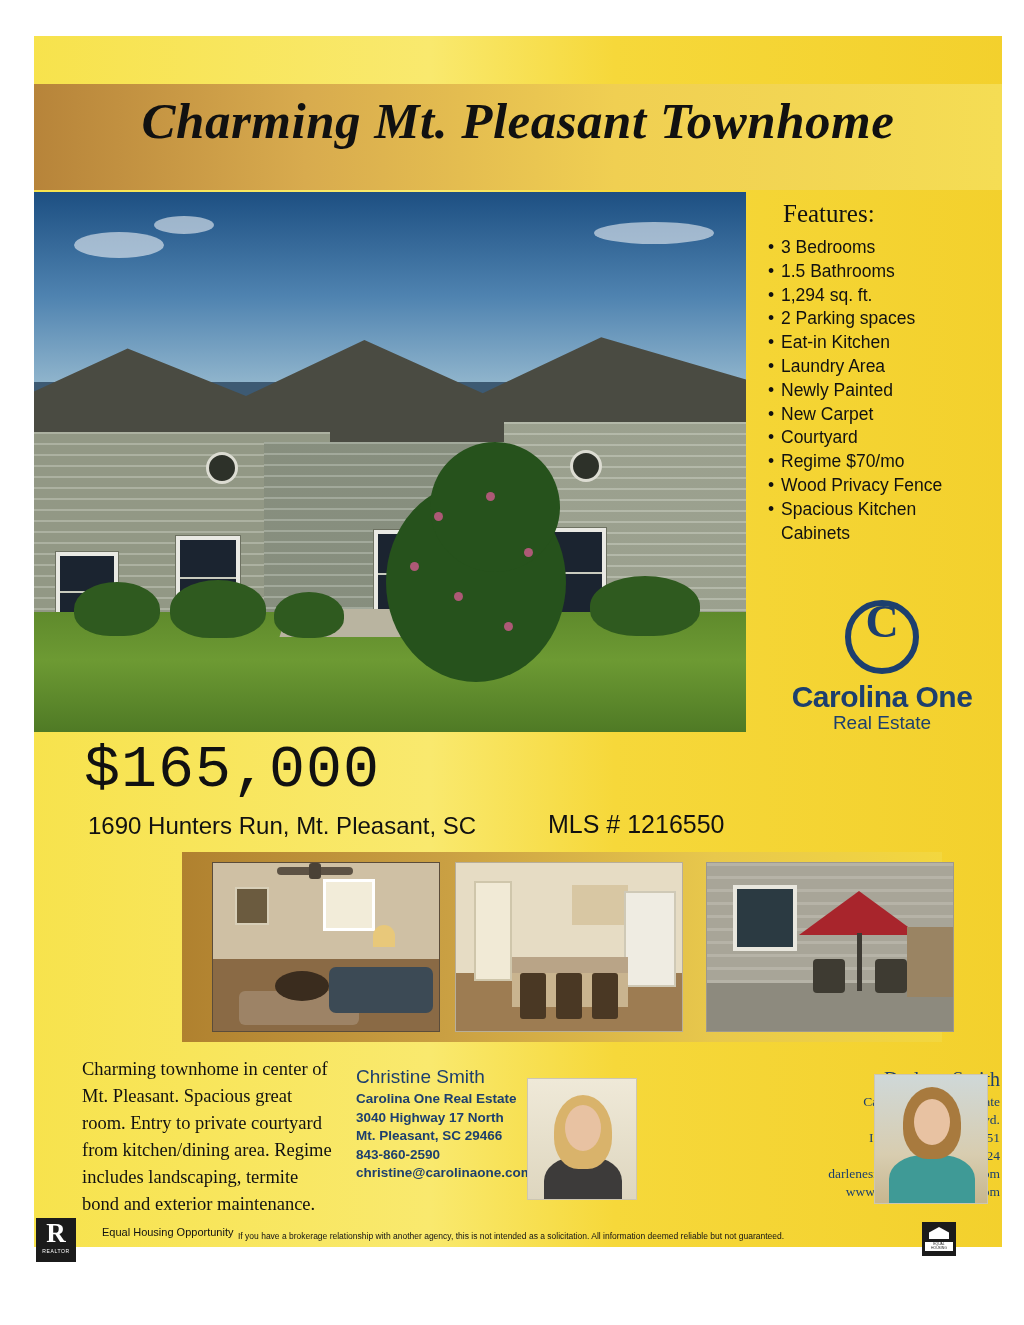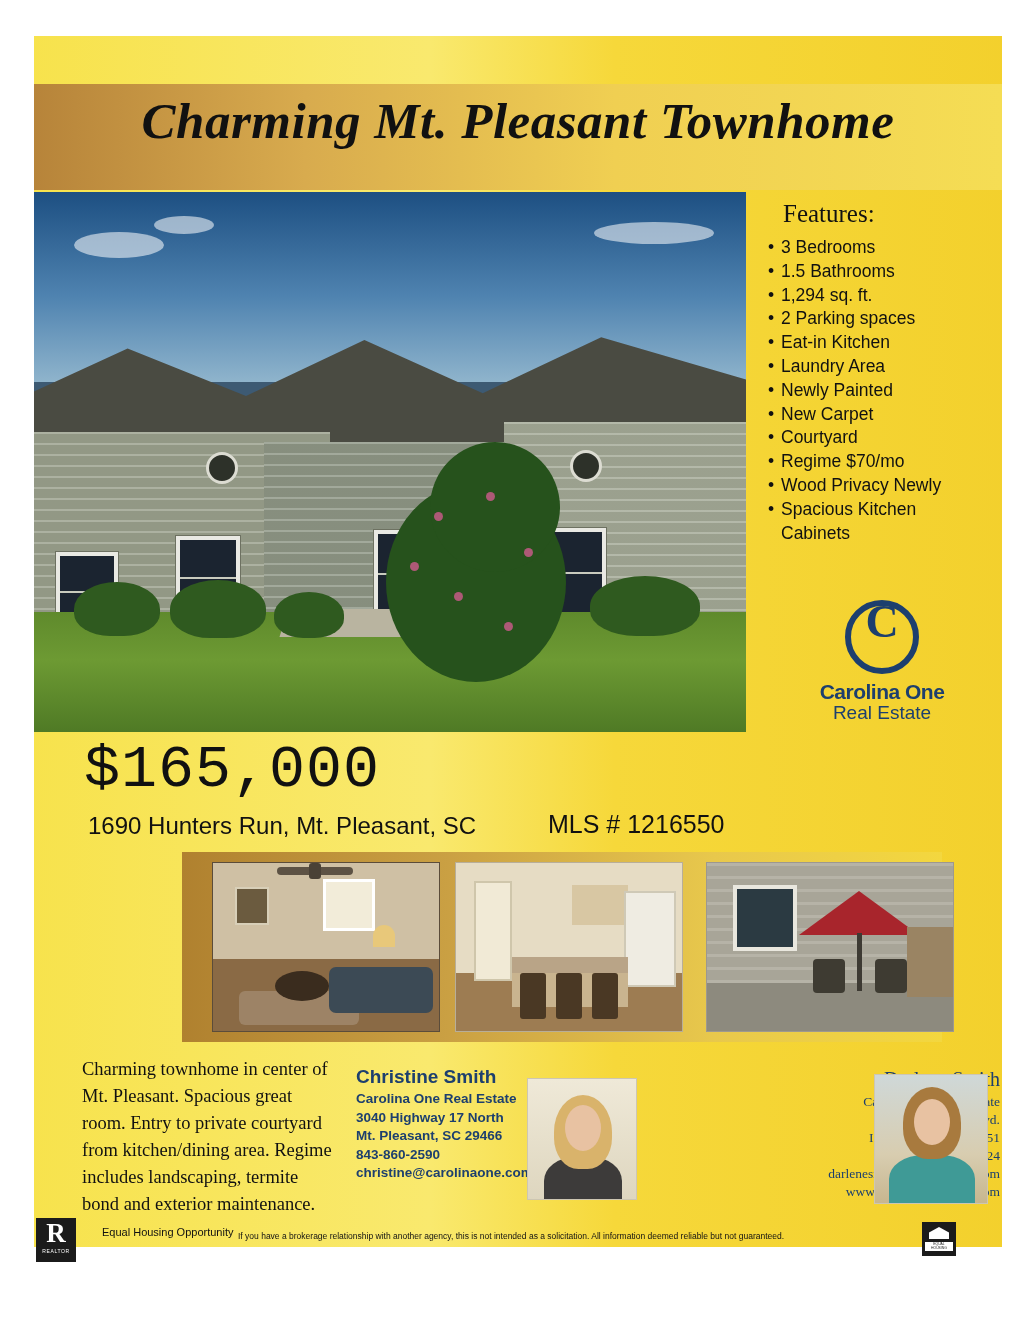--- a/index.html
+++ b/index.html
@@ -84,21 +84,21 @@
   
   .logo{position:absolute;left:762px;top:600px;width:240px;text-align:center;color:#1d3f6e;}
   .logo-c{
     width:62px;height:62px;border:6px solid #1d3f6e;border-radius:50%;
     margin:0 auto 6px auto;position:relative;
   }
   .logo-c:after{
     content:"C";position:absolute;left:0;top:-11px;width:100%;
     font-family:"Liberation Serif", serif;font-size:46px;color:#1d3f6e;font-weight:bold;
   }
-  .logo-name{font-size:21px;font-weight:bold;letter-spacing:-0.5px;color:#1d3f6e;}
+  .logo-name{font-size:30px;font-weight:bold;letter-spacing:-0.5px;color:#1d3f6e;}
   .logo-sub{font-size:19px;color:#1d3f6e;margin-top:-2px;}
 
   
   .price{
     position:absolute;left:84px;top:736px;
     font-family:Liberation Mono, monospace;font-size:60px;color:#111;letter-spacing:1px;
   }
   .addr{
     position:absolute;left:88px;top:812px;
     font-family:Liberation Sans, sans-serif;font-size:24px;color:#111;
@@ -152,21 +152,21 @@
   .p-fence{position:absolute;left:200px;top:64px;width:46px;height:70px;background:#9a8463;}
 
   
   .desc{
     position:absolute;left:82px;top:1056px;width:250px;
     font-family:"Liberation Serif", serif;font-size:18.5px;line-height:27px;color:#111;
   }
   .agent-block{position:absolute;}
   .agent1{left:356px;top:1066px;width:330px;}
   .agent2{left:700px;top:1068px;width:300px;}
-  .agent1 .name{font-family:"Liberation Sans",sans-serif;font-weight:bold;font-size:19px;color:#1d3f6e;margin-bottom:2px;}
+  .agent1 .name{font-family:"Liberation Sans",sans-serif;font-weight:normal;font-size:19px;color:#1d3f6e;margin-bottom:2px;}
   .agent1 .line{font-family:"Liberation Sans",sans-serif;font-weight:bold;font-size:13.5px;line-height:18.5px;color:#1d3f6e;}
   .agent2 .name{font-family:"Liberation Serif",serif;font-size:20px;color:#1d3f6e;text-align:right;margin-bottom:2px;}
   .agent2 .line{font-family:"Liberation Serif",serif;font-size:13.5px;line-height:18px;color:#1d3f6e;text-align:right;}
   .headshot{
     position:absolute;overflow:hidden;background:#dfd9c8;border:1px solid #cdc6b2;
   }
   .h1{left:527px;top:1078px;width:108px;height:120px;}
   .h2{left:874px;top:1074px;width:112px;height:128px;}
   .hs-bg{position:absolute;left:0;top:0;width:100%;height:100%;}
   .hs-face{position:absolute;border-radius:50%;background:#e8c2a2;}
@@ -283,21 +283,21 @@
       <li><span class="bullet">•</span><span>3 Bedrooms</span></li>
       <li><span class="bullet">•</span><span>1.5 Bathrooms</span></li>
       <li><span class="bullet">•</span><span>1,294 sq. ft.</span></li>
       <li><span class="bullet">•</span><span>2 Parking spaces</span></li>
       <li><span class="bullet">•</span><span>Eat-in Kitchen</span></li>
       <li><span class="bullet">•</span><span>Laundry Area</span></li>
       <li><span class="bullet">•</span><span>Newly Painted</span></li>
       <li><span class="bullet">•</span><span>New Carpet</span></li>
       <li><span class="bullet">•</span><span>Courtyard</span></li>
       <li><span class="bullet">•</span><span>Regime $70/mo</span></li>
-      <li><span class="bullet">•</span><span>Wood Privacy Newly</span></li>
+      <li><span class="bullet">•</span><span>Wood Privacy Fence</span></li>
       <li><span class="bullet">•</span><span>Spacious Kitchen</span>
         <span class="sub">Cabinets</span>
       </li>
     </ul>
   </div>
 
   <div class="logo">
     <div class="logo-c"></div>
     <div class="logo-name">Carolina One</div>
     <div class="logo-sub">Real Estate</div>

